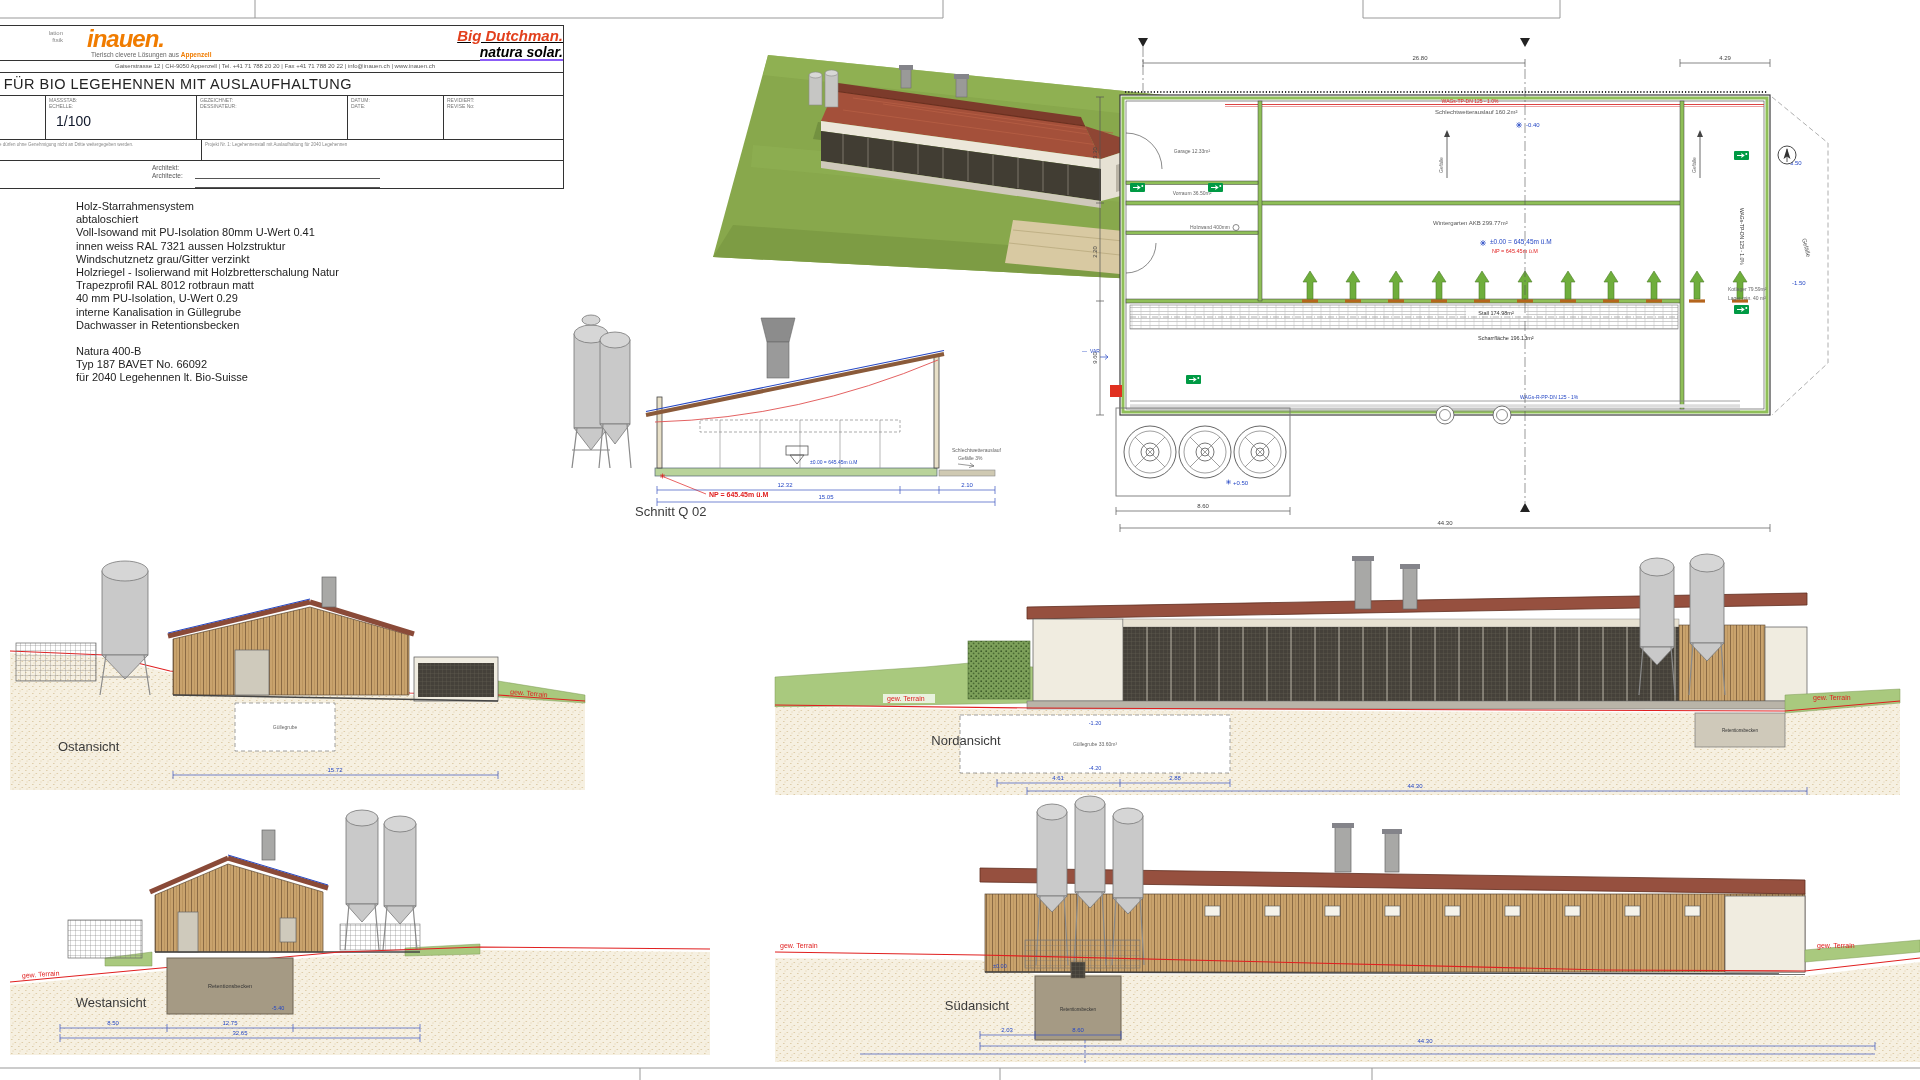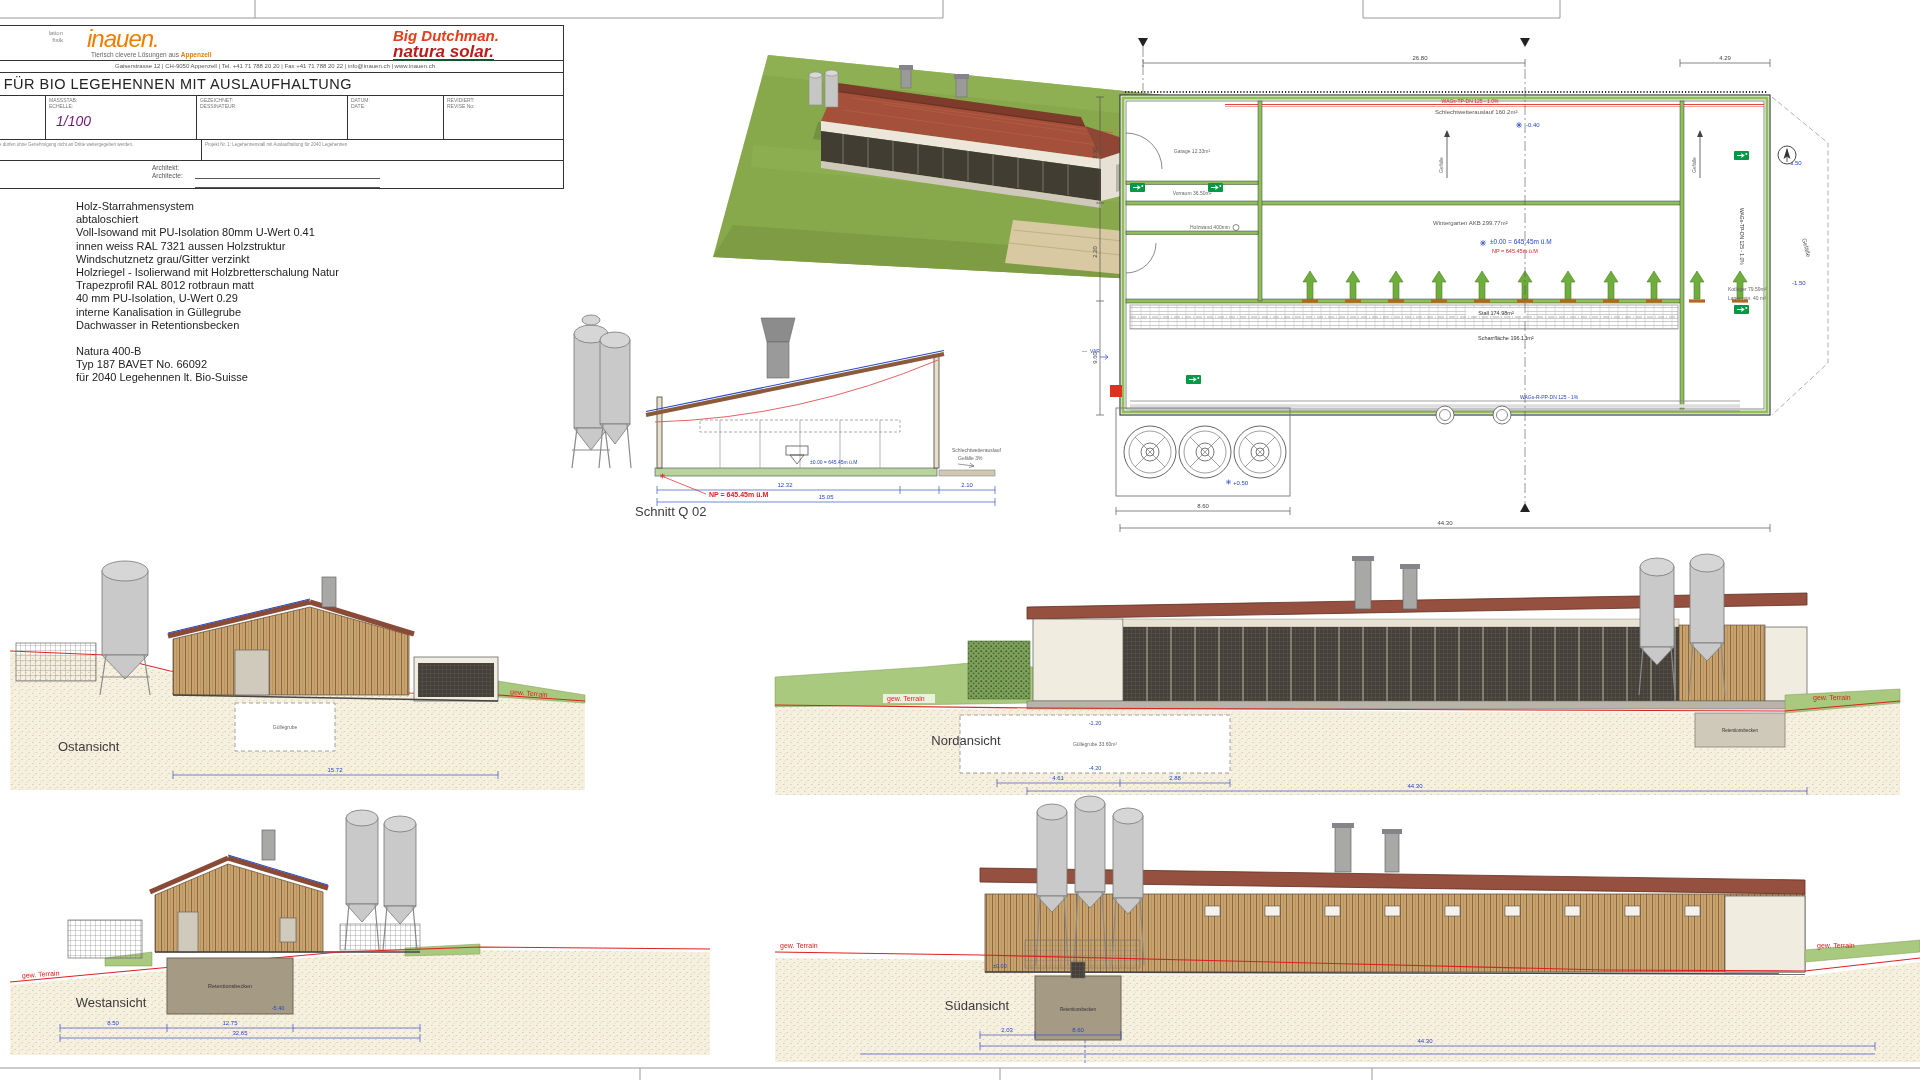--- a/index.html
+++ b/index.html
@@ -29,35 +29,35 @@
   .basep{fill:#b9b4a8;stroke:#666;stroke-width:.5;}
   .green{fill:#a9c97e;stroke:#7e9b57;stroke-width:.5;}
   .dashbox{fill:#ffffff;stroke:#888;stroke-width:.8;stroke-dasharray:4 3;}
   .ret{fill:#a59a84;stroke:#6e6454;stroke-width:1;}
 
   
   .tb{position:absolute;left:-14px;top:25px;width:576px;border:1px solid #333;background:#fff;}
   .tb-logo-row{display:flex;height:34px;align-items:flex-start;border-bottom:1px solid #333;}
   .tb-frag{width:76px;font-size:6px;color:#888;text-align:right;padding:4px 4px 0 0;line-height:7px;}
   .tb-brand{flex:1;padding-top:1px;padding-left:20px;}
-  .tb-inauen{font-size:24px;font-weight:normal;font-style:italic;color:#f07c00;letter-spacing:-1px;line-height:24px;}
+  .tb-inauen{font-size:24px;font-weight:bold;font-style:italic;color:#f07c00;letter-spacing:-1px;line-height:24px;}
   .tb-tagline{font-size:6.5px;color:#666;margin-left:4px;}
   .tb-tagline .org{color:#f07c00;font-weight:bold;}
-  .tb-brand2{width:170px;text-align:left;padding-top:2px;}
+  .tb-brand2{width:170px;text-align:right;padding-top:2px;text-decoration:underline;}
   .tb-bd{font-size:15px;font-weight:bold;font-style:italic;color:#e2401d;line-height:15px;}
-  .tb-ns{font-size:17px;font-weight:bold;font-style:italic;color:#b91c1c;line-height:14px;border-bottom:2px solid #14532d;display:inline-block;}
+  .tb-ns{font-size:14px;font-weight:bold;font-style:italic;color:#000000;line-height:14px;border-bottom:2px solid #8b5cf6;display:inline-block;}
   .tb-address{height:11px;border-bottom:1px solid #333;font-size:6px;color:#555;text-align:center;line-height:11px;white-space:nowrap;overflow:hidden;}
   .tb-title{height:22px;border-bottom:1px solid #333;font-size:14.5px;color:#222;line-height:22px;padding-left:2px;letter-spacing:.5px;white-space:nowrap;}
   .tb-table{display:flex;height:43px;border-bottom:1px solid #333;}
   .tb-table .c{border-right:1px solid #333;position:relative;}
   .tb-table .c:last-child{border-right:none;}
   .c0{width:58px;}
   .c1{width:150px;}.c2{width:150px;}.c3{width:95px;}.c4{flex:1;}
   .tb-table .h{font-size:5px;color:#777;padding:2px 0 0 3px;line-height:5.5px;}
-  .tb-table .v{font-size:14px;color:#701a75;padding:4px 0 0 10px;font-style:italic;}
+  .tb-table .v{font-size:14px;color:#0f172a;padding:4px 0 0 10px;}
   .tb-notes{display:flex;height:20px;border-bottom:1px solid #333;}
   .tb-notes .n1{width:208px;border-right:1px solid #333;font-size:4.5px;color:#888;padding:2px 3px;line-height:5px;}
   .tb-notes .n2{flex:1;font-size:4.5px;color:#888;padding:2px 3px;line-height:5px;}
   .tb-arch{display:flex;height:24px;align-items:flex-start;padding-top:3px;}
   .tb-arch .al{margin-left:165px;font-size:6.5px;color:#555;line-height:8px;}
   .tb-arch .lines{margin-left:12px;padding-top:6px;}
   .tb-arch .ln{width:185px;border-bottom:.8px solid #555;height:8px;}
 
   
   .spec{position:absolute;left:76px;top:200px;font-size:11px;color:#222;line-height:13.2px;}

